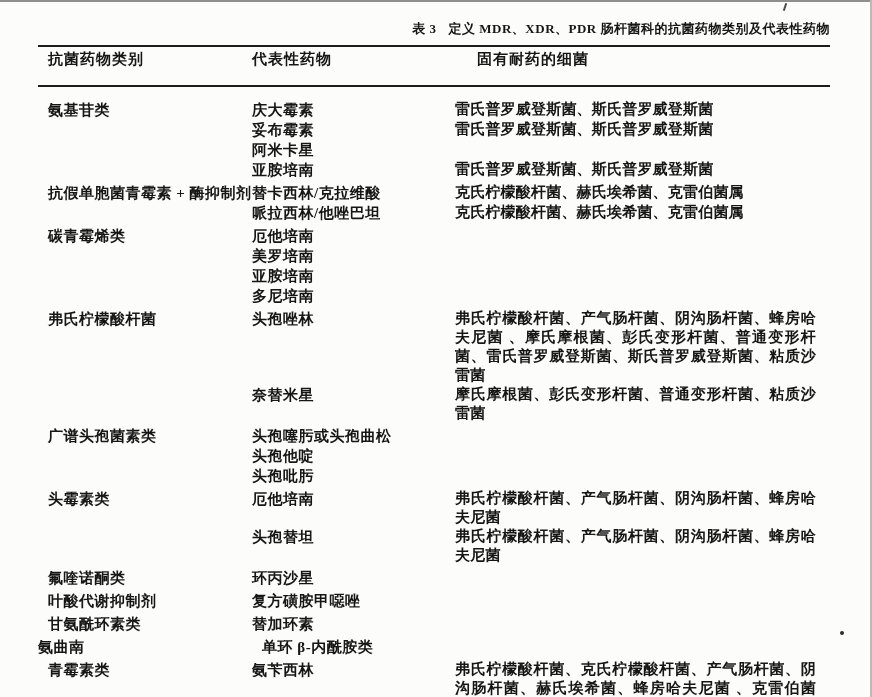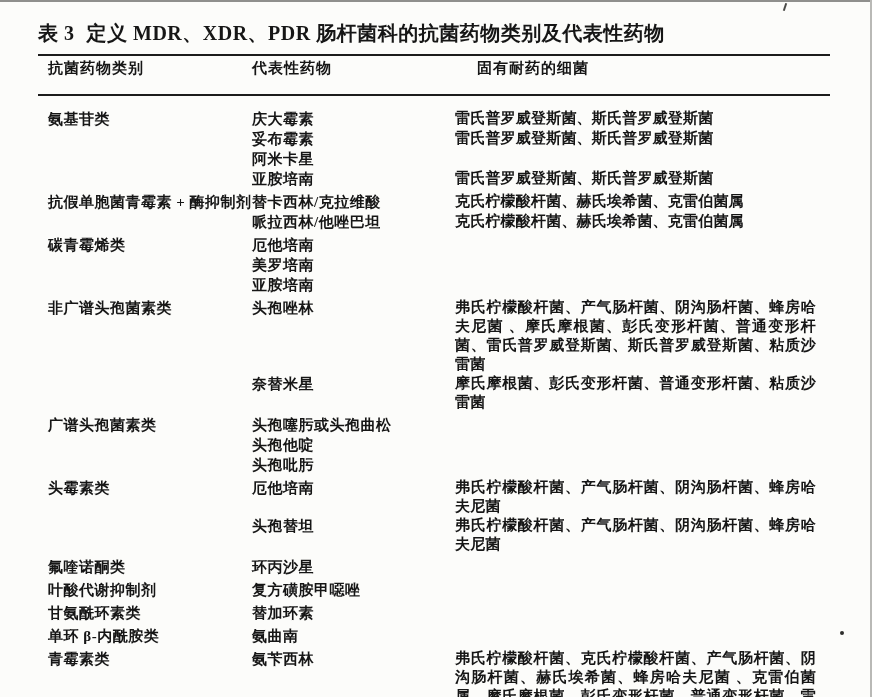--- a/index.html
+++ b/index.html
@@ -19,22 +19,22 @@
   .page-top-edge{position:absolute;top:0;left:0;width:872px;height:2px;background:#8f8f8d;}
   .right-edge-line{position:absolute;top:0;right:0;width:2px;height:697px;background:#b9b9b6;}
   .tick-mark{position:absolute;left:784px;top:3px;width:2px;height:8px;background:#4a4a48;transform:rotate(18deg);}
   .stray-dot{position:absolute;left:840px;top:631px;width:4px;height:4px;border-radius:50%;background:#2e2e2c;}
 
   .doc{
     position:absolute;left:38px;top:2px;width:792px;
   }
   .doc-title{
     margin-top:18px;
-    text-align:left;
-    font-size:20px;
+    text-align:right;
+    font-size:13px;
     font-weight:700;
     letter-spacing:.5px;
     white-space:nowrap;
   }
   .doc-title .title-label{margin-right:12px;}
 
   .tbl{
     margin-top:7px;
     font-size:15px;
     font-weight:600;
@@ -143,25 +143,30 @@
           <div class="row">
             <div class="cell cat"></div>
             <div class="cell drug">美罗培南</div>
             <div class="cell bact"></div>
           </div>
           <div class="row">
             <div class="cell cat"></div>
             <div class="cell drug">亚胺培南</div>
             <div class="cell bact"></div>
           </div>
-        </div>
-
-        <div class="group">
-          <div class="row">
-            <div class="cell cat">非广谱头孢菌素类</div>
+          <div class="row">
+            <div class="cell cat"></div>
+            <div class="cell drug">多尼培南</div>
+            <div class="cell bact"></div>
+          </div>
+        </div>
+
+        <div class="group">
+          <div class="row">
+            <div class="cell cat">弗氏柠檬酸杆菌</div>
             <div class="cell drug">头孢唑林</div>
             <div class="cell bact">弗氏柠檬酸杆菌、产气肠杆菌、阴沟肠杆菌、蜂房哈夫尼菌 、摩氏摩根菌、彭氏变形杆菌、普通变形杆菌、雷氏普罗威登斯菌、斯氏普罗威登斯菌、粘质沙雷菌</div>
           </div>
           <div class="row">
             <div class="cell cat"></div>
             <div class="cell drug">奈替米星</div>
             <div class="cell bact">摩氏摩根菌、彭氏变形杆菌、普通变形杆菌、粘质沙雷菌</div>
           </div>
         </div>
 
@@ -215,22 +220,22 @@
         <div class="group">
           <div class="row">
             <div class="cell cat">甘氨酰环素类</div>
             <div class="cell drug">替加环素</div>
             <div class="cell bact"></div>
           </div>
         </div>
 
         <div class="group">
           <div class="row">
+            <div class="cell drug">氨曲南</div>
             <div class="cell cat">单环 β-内酰胺类</div>
-            <div class="cell drug">氨曲南</div>
             <div class="cell bact"></div>
           </div>
         </div>
 
         <div class="group">
           <div class="row">
             <div class="cell cat">青霉素类</div>
             <div class="cell drug">氨苄西林</div>
             <div class="cell bact">弗氏柠檬酸杆菌、克氏柠檬酸杆菌、产气肠杆菌、阴沟肠杆菌、赫氏埃希菌、蜂房哈夫尼菌 、克雷伯菌属、摩氏摩根菌、彭氏变形杆菌、普通变形杆菌、雷氏普罗威登斯菌、斯氏普罗威登斯菌、粘质沙雷菌</div>
           </div>

